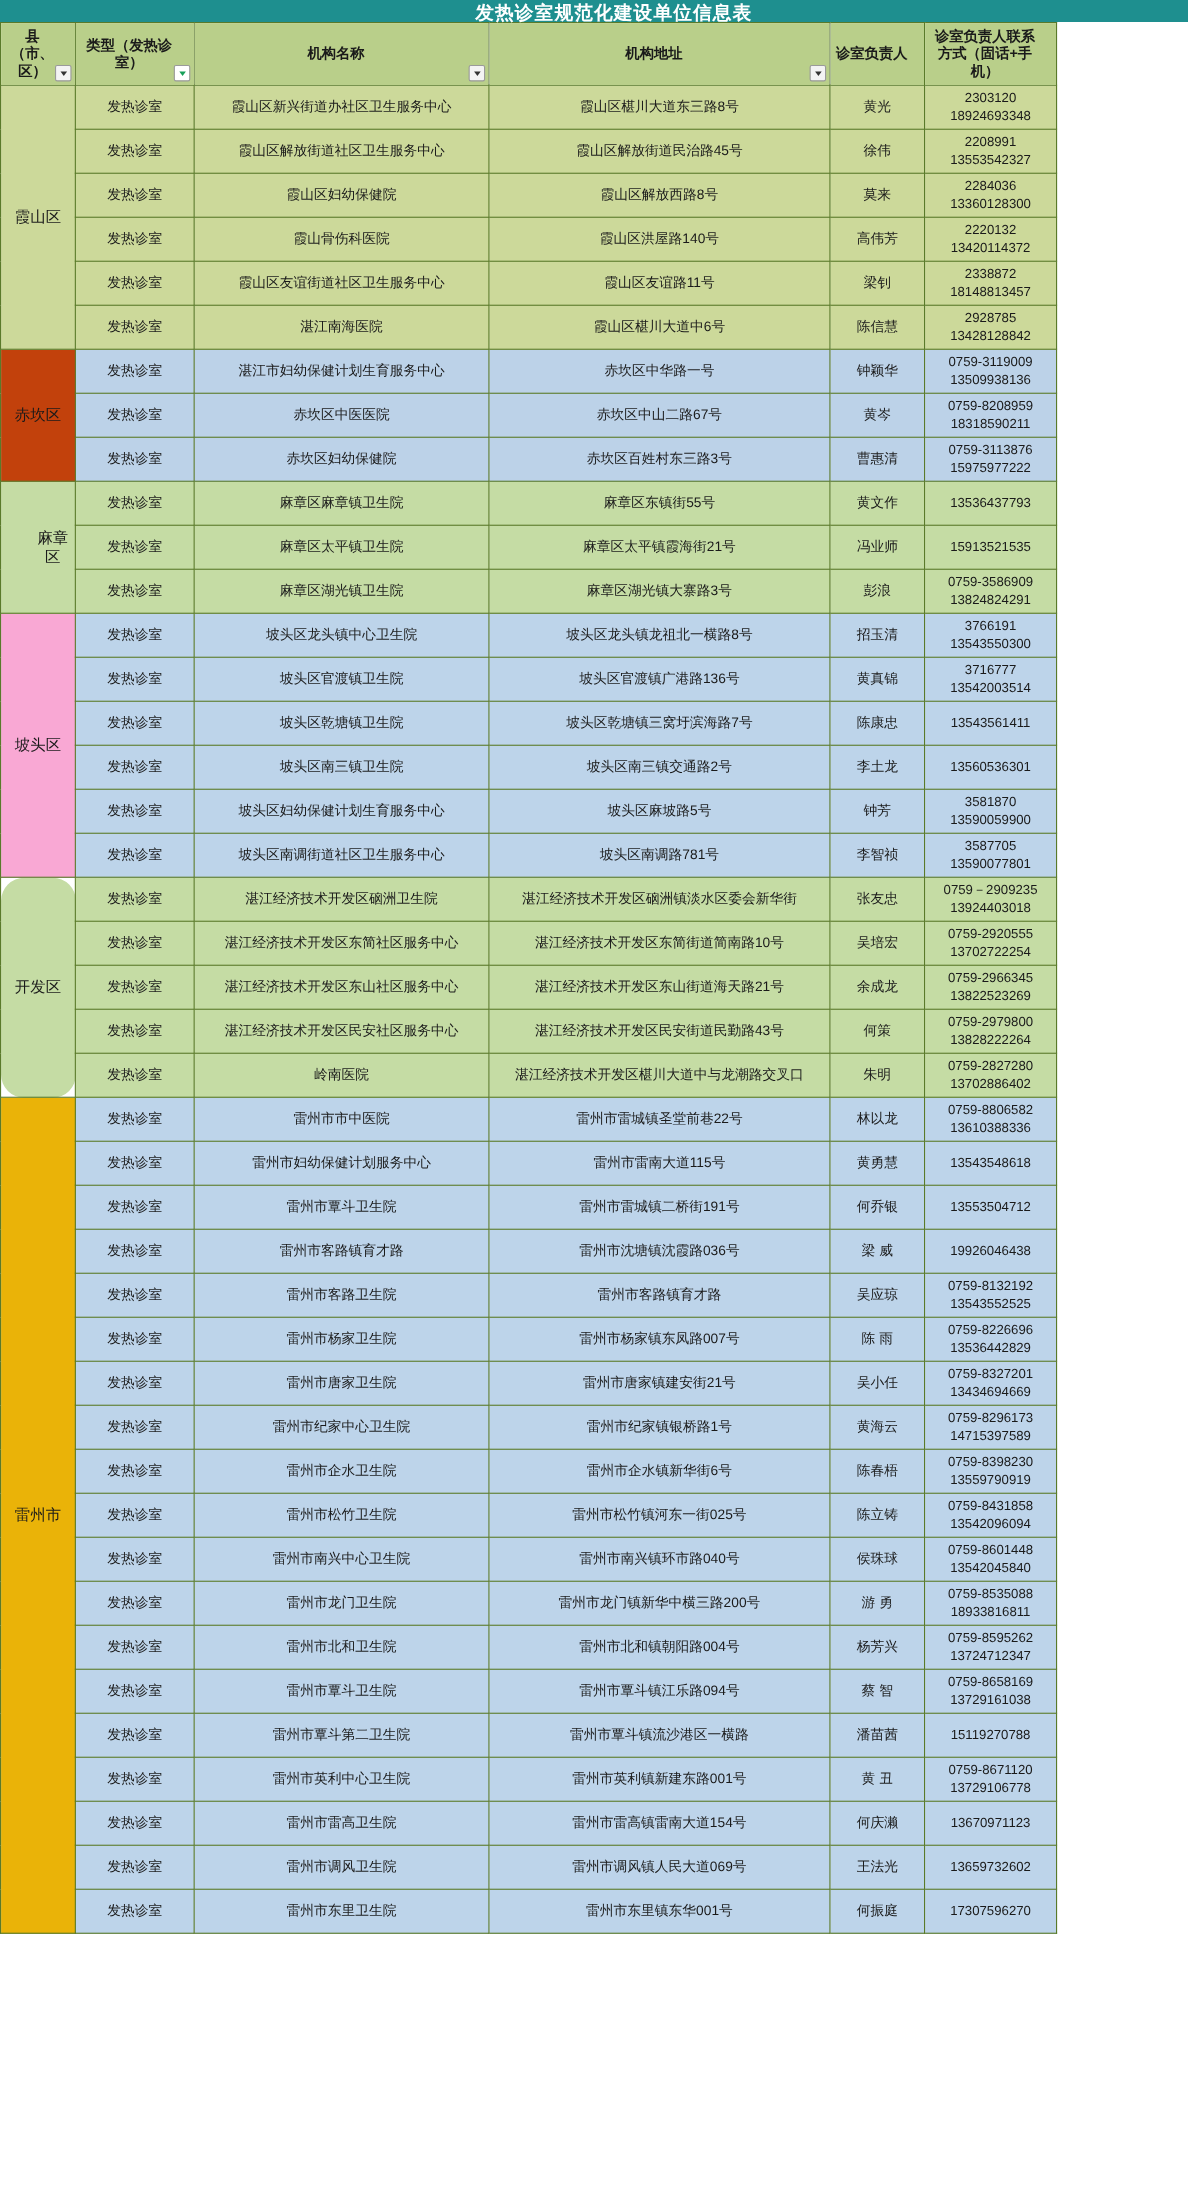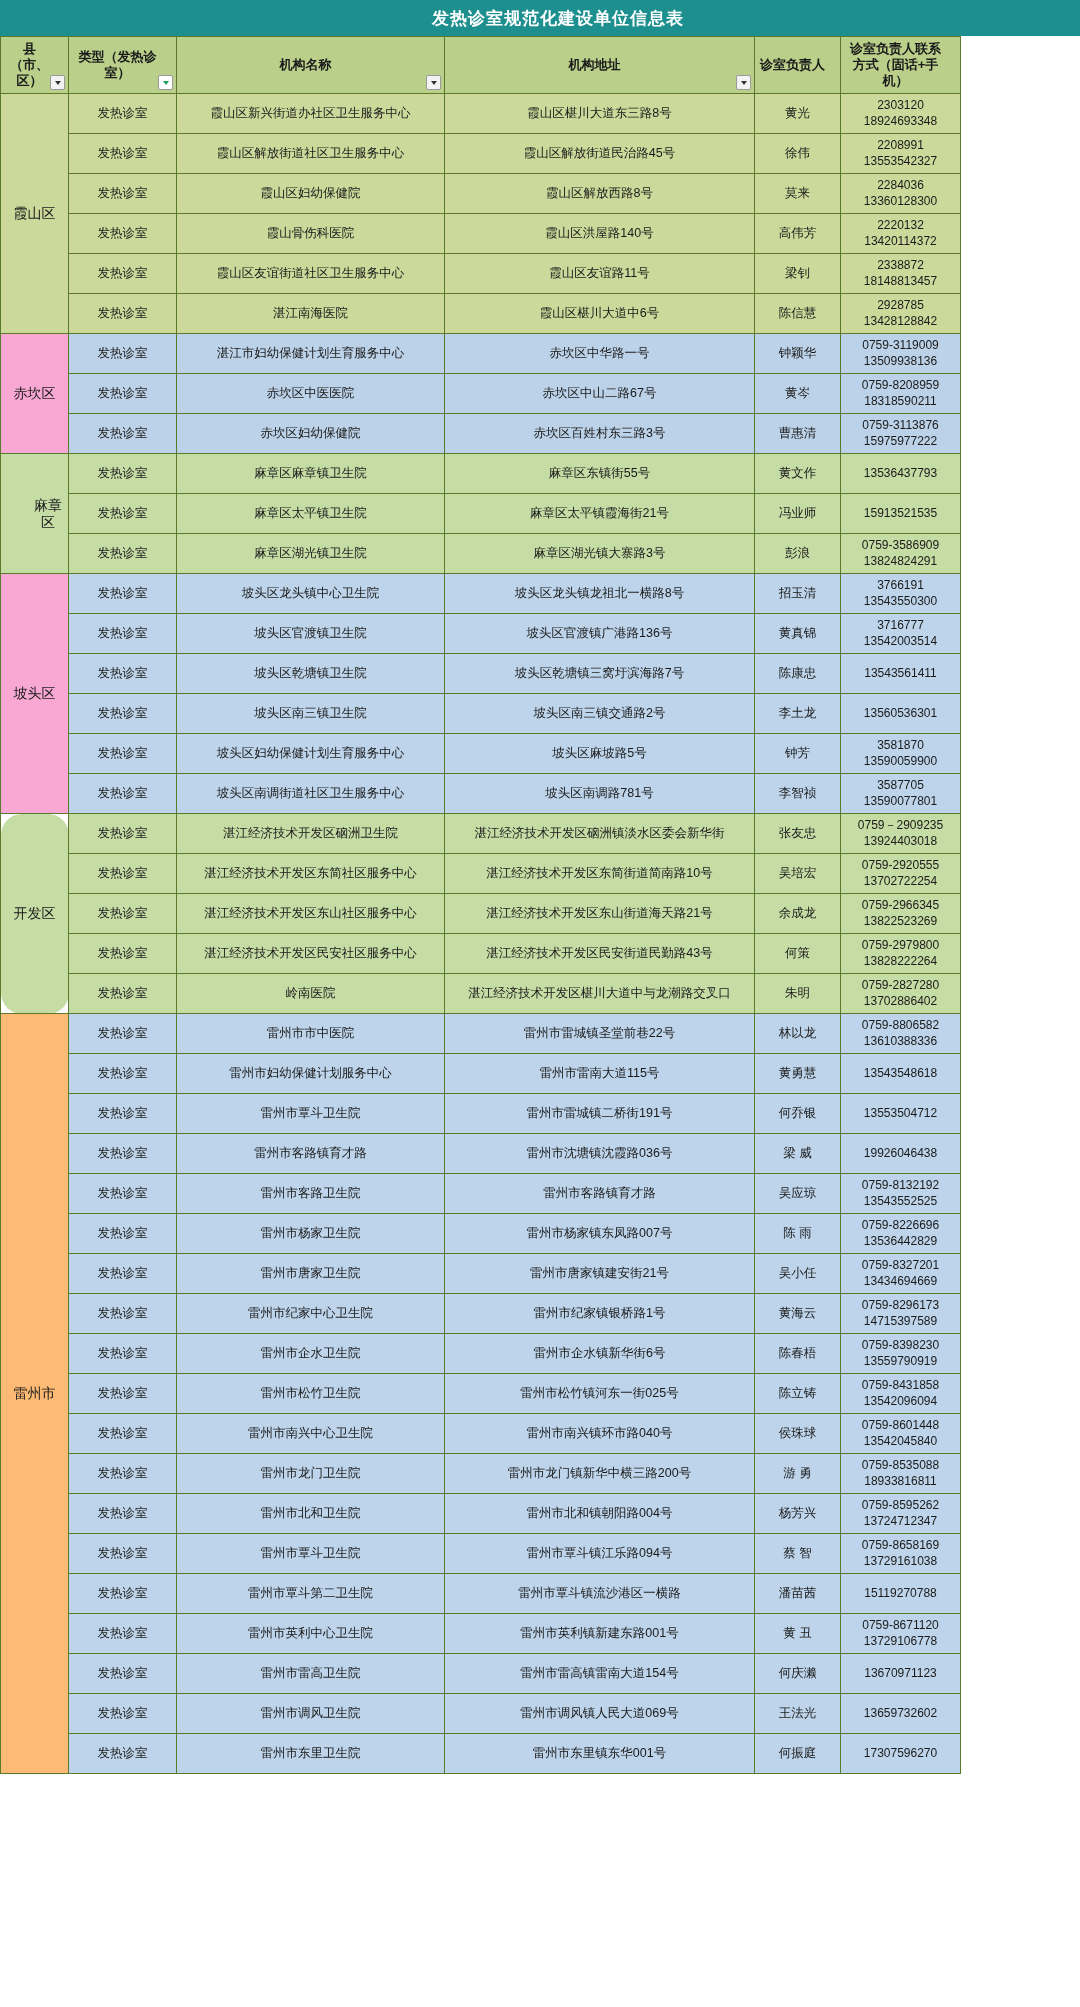--- a/index.html
+++ b/index.html
@@ -1,18 +1,18 @@
 <!DOCTYPE html>
 <html><head>
 <meta charset="utf-8">
 <style>
   html,body{margin:0;padding:0;background:#ffffff;}
   body{font-family:"Liberation Sans","DejaVu Sans",sans-serif;}
   #page{width:1080px;min-height:2007px;background:#fff;position:relative;}
-  .title-bar{height:36px;background:#1e8f8f;display:flex;align-items:center;justify-content:center;padding-left:36px;}
+  .title-bar{height:20px;background:#1e8f8f;display:flex;justify-content:center;padding-left:36px;}
   .title-bar .title{color:#ffffff;font-size:17px;font-weight:bold;letter-spacing:1px;}
   table{border-collapse:collapse;width:903px;table-layout:fixed;}
   col.c0{width:68px;} col.c1{width:108px;} col.c2{width:268px;} col.c3{width:310px;}
   col.c4{width:86px;} col.c6{width:120px;}
   th,td{border:1px solid #5a7a2a;font-size:12.5px;color:#1a1a1a;text-align:center;vertical-align:middle;padding:0;}
   thead th{background:#b9cf8a;font-weight:bold;font-size:13px;height:52px;position:relative;padding:2px 14px 2px 4px;line-height:1.25;}
   .filter-btn{position:absolute;right:3px;bottom:3px;width:13px;height:13px;background:#f3f3f3;border:1px solid #9a9a9a;border-radius:2px;display:flex;align-items:center;justify-content:center;}
   .filter-btn:after{content:"";width:0;height:0;border-left:3px solid transparent;border-right:3px solid transparent;border-top:4px solid #333;}
   .filter-btn.green{background:#ffffff;}
   .filter-btn.green:after{border-top-color:#18a05a;}
@@ -21,25 +21,25 @@
   td.phone{font-size:12px;line-height:1.3;padding:2px 2px;}
   .reg{font-weight:normal;font-size:14px;}
   
   .g-xiashan td{background:#ccd99a;}
   .g-chikan td{background:#bcd2e8;}
   .g-mazhang td{background:#c5dca4;}
   .g-potou td{background:#bdd4ea;}
   .g-kaifa td{background:#c5dca4;}
   .g-leizhou td{background:#bdd4ea;}
   .g-xiashan td.regcell{background:#ccd99a;}
-  .g-chikan td.regcell{background:#f9a8d4;}
+  .g-chikan td.regcell{background:#c2410c;}
   .g-mazhang td.regcell{background:#c5dca4;padding-left:27px;}
   .g-potou td.regcell{background:#f9a8d4;}
   .g-kaifa td.regcell{background:#c5dca4;border-radius:21px;}
-  .g-leizhou td.regcell{background:#fdba74;}
+  .g-leizhou td.regcell{background:#eab308;}
   .ph-line{display:block;}
 </style>
 </head>
 <body>
 
 <div id="page">
 
   <div class="title-bar">
     <span class="title">发热诊室规范化建设单位信息表</span>
   </div>

